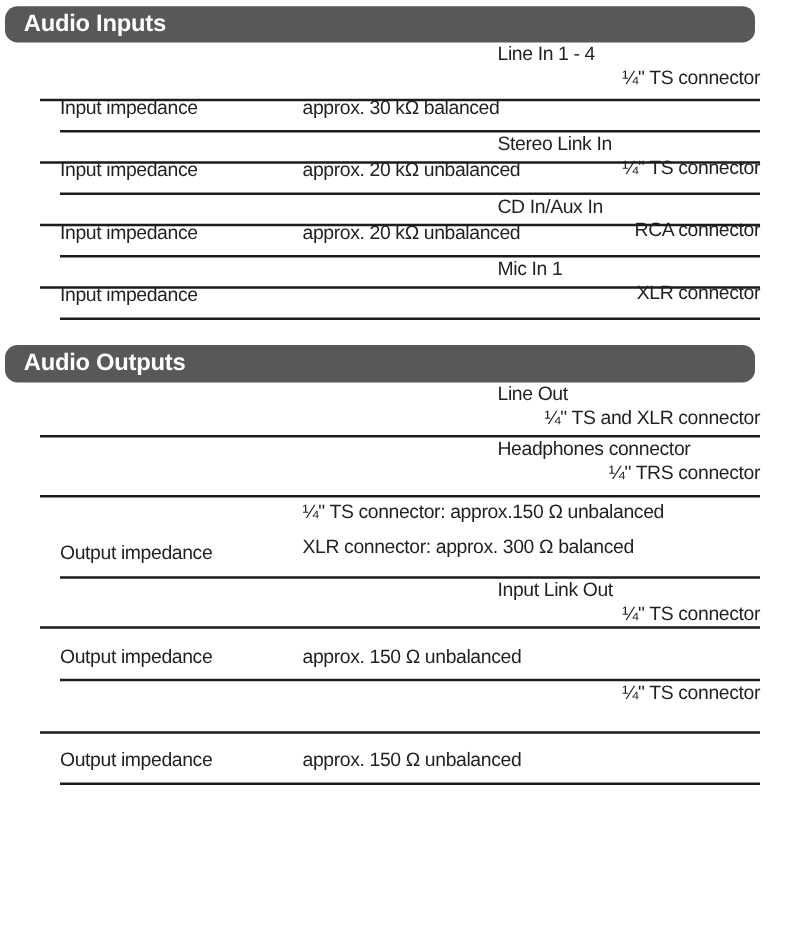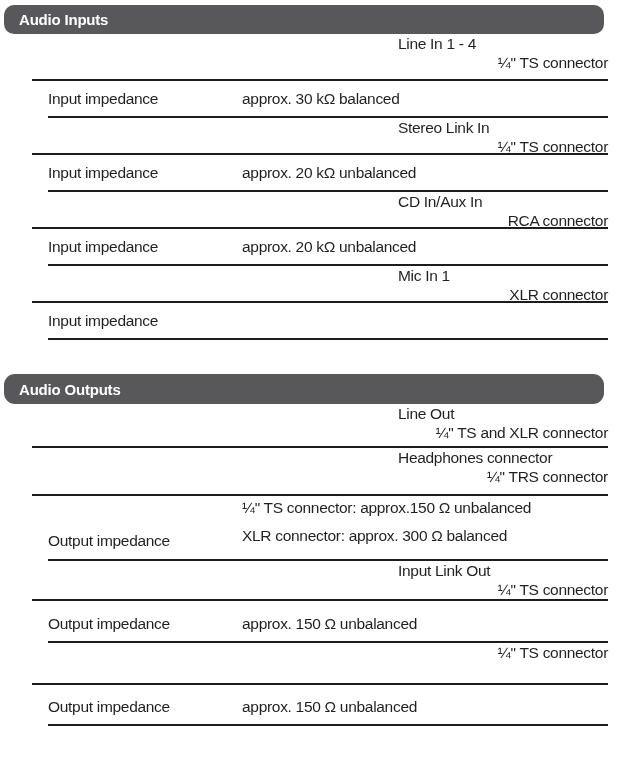--- a/index.html
+++ b/index.html
@@ -20,32 +20,32 @@
     border-radius: 10px;
     display: flex;
     align-items: center;
     padding-left: 15px;
     box-sizing: border-box;
     margin-bottom: 0;
   }
   .bar span {
     color: #ffffff;
     font-weight: bold;
-    font-size: 15px;
+    font-size: 19px;
     letter-spacing: -0.2px;
   }
-  .bar2 { margin-top: 34px; height: 30px; border-radius: 11px; }
+  .bar2 { margin-top: 20px; height: 30px; }
   .rows { width: 604px; }
   .row {
     display: flex;
     align-items: flex-end;
     box-sizing: border-box;
     border-bottom: 2px solid #1c1c1c;
     padding-bottom: 8px;
-    height: 37px;
+    height: 25px;
     font-size: 15.5px;
     letter-spacing: -0.3px;
     line-height: 1.25;
   }
   .row.lvl0 { margin-left: 28px; width: 576px; flex-direction: column; }
   .row.lvl1 { margin-left: 44px; width: 560px; }
   .row .label { flex: 0 0 auto; }
   .row.lvl0 .label { width: 210px; }
   .row.lvl1 .label { width: 194px; }
   .row .value { flex: 1 1 auto; white-space: pre-line; }

